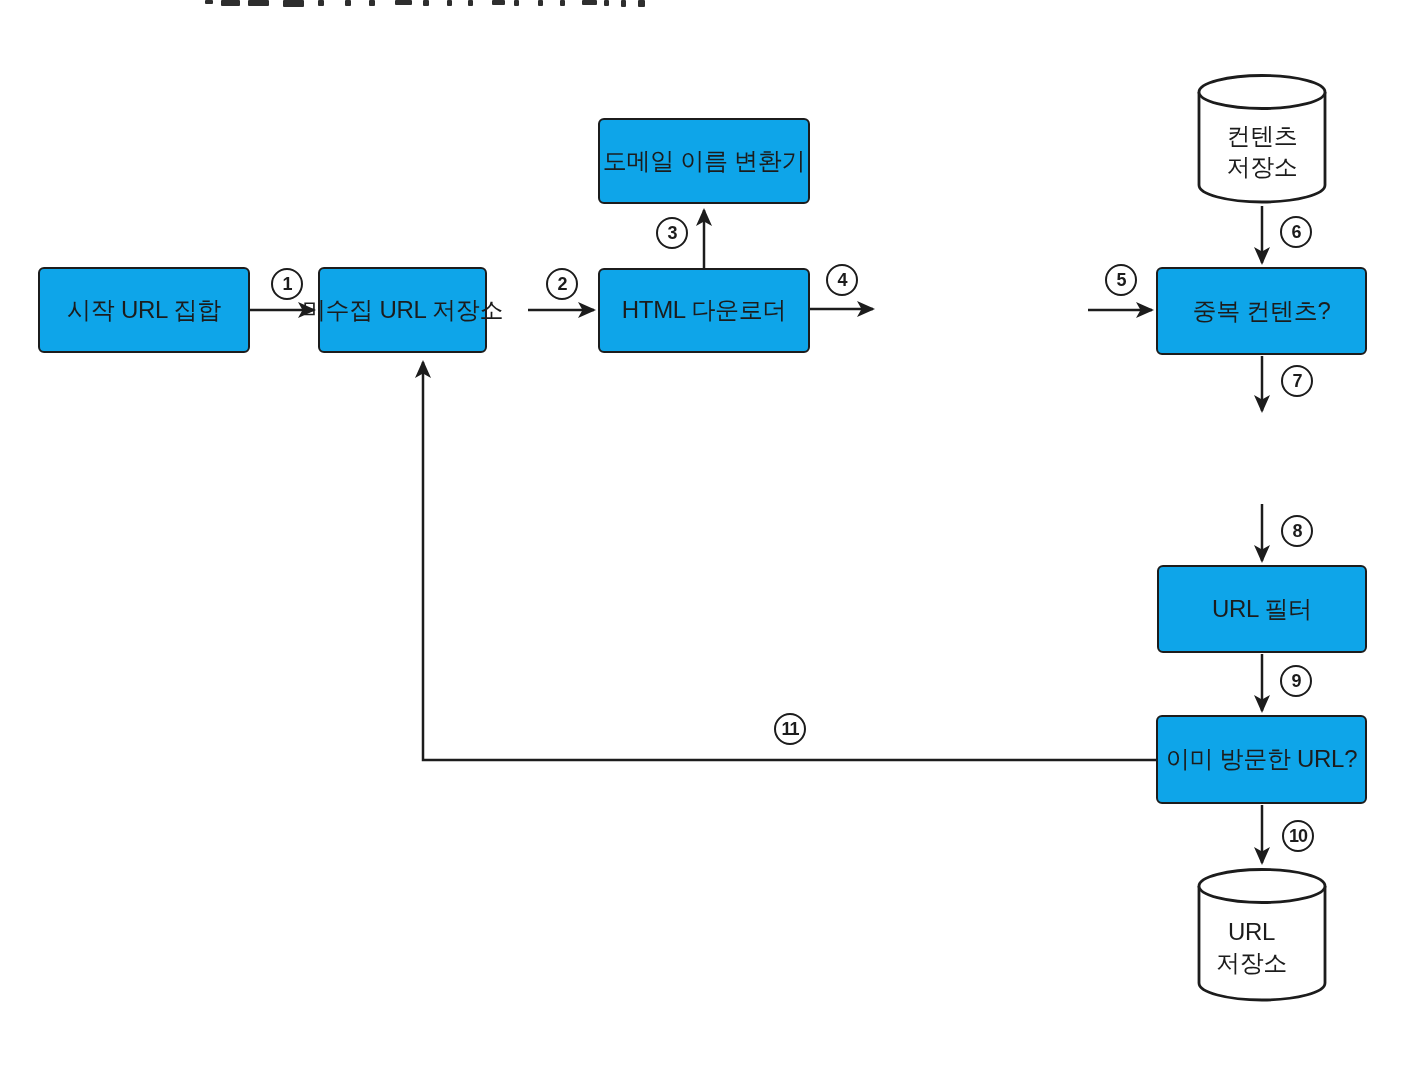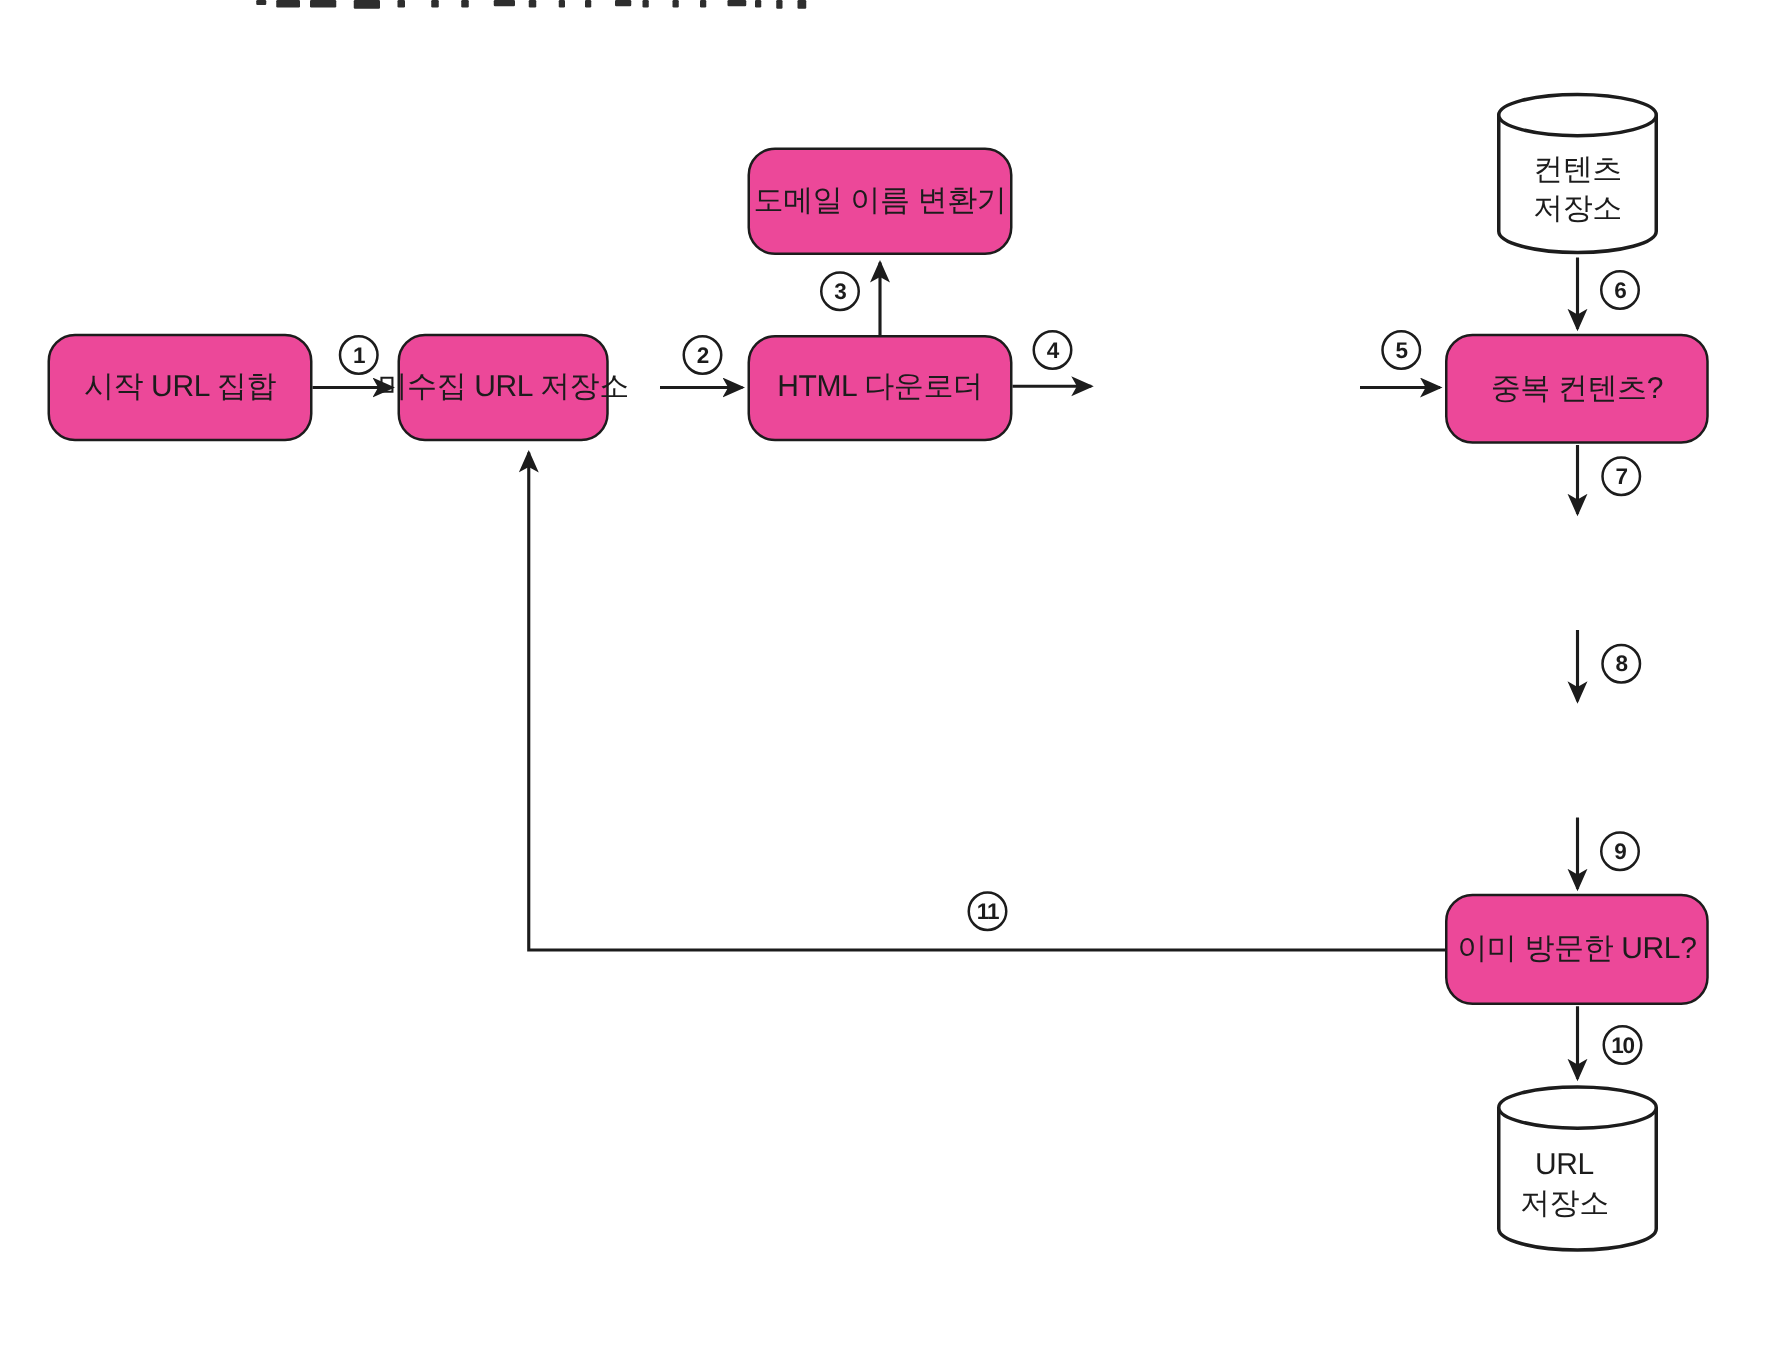--- a/index.html
+++ b/index.html
@@ -2,21 +2,21 @@
 <html lang="ko"><head>
 <meta charset="utf-8">
 <style>
   html,body{margin:0;padding:0;background:#ffffff;}
   .stage{
     position:relative;width:1426px;height:1078px;background:#ffffff;overflow:hidden;
     font-family:"Liberation Sans","DejaVu Sans",sans-serif;color:#1c1c1c;
   }
   .wires{position:absolute;left:0;top:0;pointer-events:none;}
   .node{
-    position:absolute;background:#ec4899;border:2.5px solid #1c1c1c;border-radius:22px;
+    position:absolute;background:#0ea5e9;border:2.5px solid #1c1c1c;border-radius:6px;
     display:flex;align-items:center;justify-content:center;box-sizing:border-box;
   }
   .node .lbl{
     font-size:24px;font-weight:500;letter-spacing:-0.3px;white-space:nowrap;
     color:#1c1c1c;line-height:1.2;
   }
   .cyl{position:absolute;}
   .cyl svg{position:absolute;left:0;top:0;}
   .cyl .cyl-lbl{
     position:absolute;left:0;right:0;top:30px;bottom:6px;
@@ -97,20 +97,23 @@
   <div class="node" style="left:598px;top:118px;width:212px;height:86px;">
     <span class="lbl">도메일 이름 변환기</span>
   </div>
 
 
   <div class="node" style="left:1156px;top:267px;width:211px;height:88px;">
     <span class="lbl">중복 컨텐츠?</span>
   </div>
 
 
+  <div class="node" style="left:1157px;top:565px;width:210px;height:88px;">
+    <span class="lbl">URL 필터</span>
+  </div>
 
   <div class="node" style="left:1156px;top:715px;width:211px;height:89px;">
     <span class="lbl">이미 방문한 URL?</span>
   </div>
 
   <div class="cyl" style="left:1197px;top:73px;width:130px;height:132px;">
     <svg width="130" height="132" viewBox="0 0 130 132">
       <path d="M2,19 L2,112 A63,17 0 0 0 128,112 L128,19" fill="#ffffff" stroke="#1c1c1c" stroke-width="2.8"></path>
       <ellipse cx="65" cy="19" rx="63" ry="16.5" fill="#ffffff" stroke="#1c1c1c" stroke-width="2.8"></ellipse>
     </svg>

